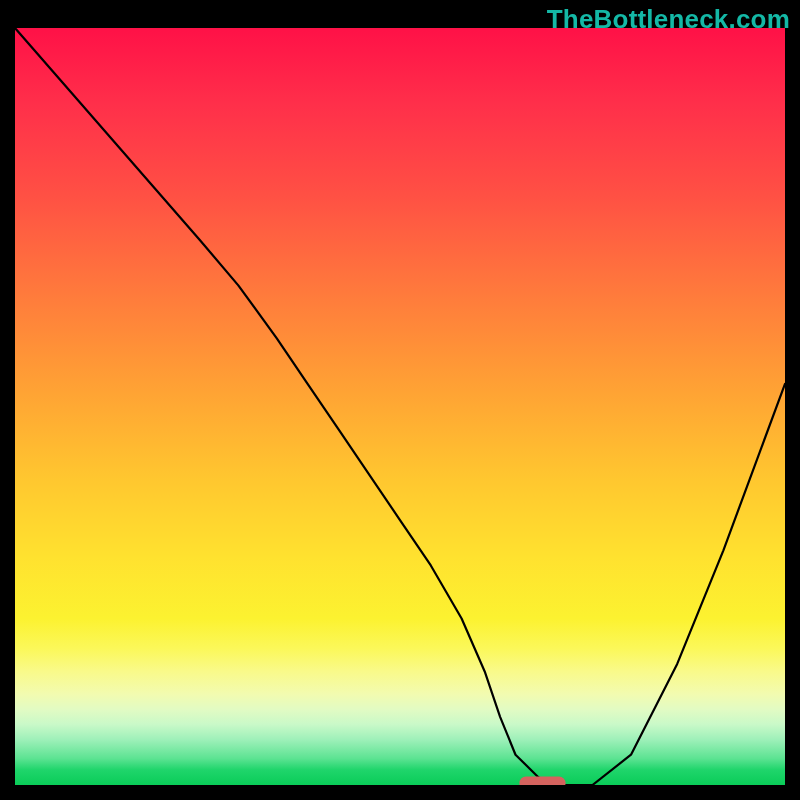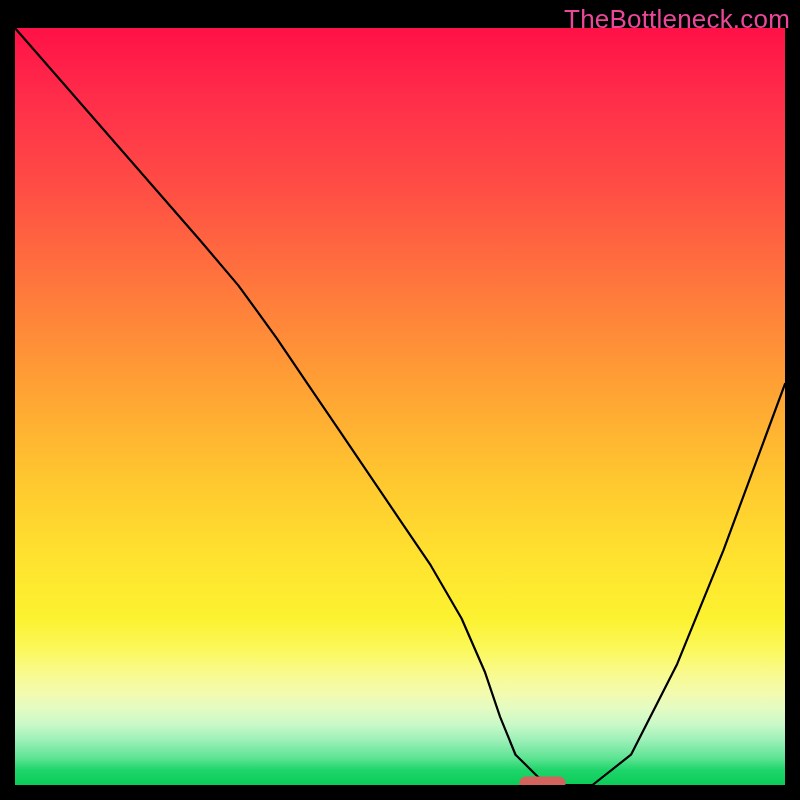--- a/index.html
+++ b/index.html
@@ -14,23 +14,23 @@
   .frame {
     position: relative;
     width: 800px;
     height: 800px;
     background: #000;
   }
   .watermark {
     position: absolute;
     top: 4px;
     right: 10px;
-    color: #ec4899;
+    color: #14b8a6;
     font-size: 26px;
-    font-weight: 400;
+    font-weight: 700;
     letter-spacing: 0.2px;
     z-index: 50;
   }
   .plot-area {
     position: absolute;
     left: 15px;
     top: 28px;
     width: 770px;
     height: 757px;
     overflow: hidden;

